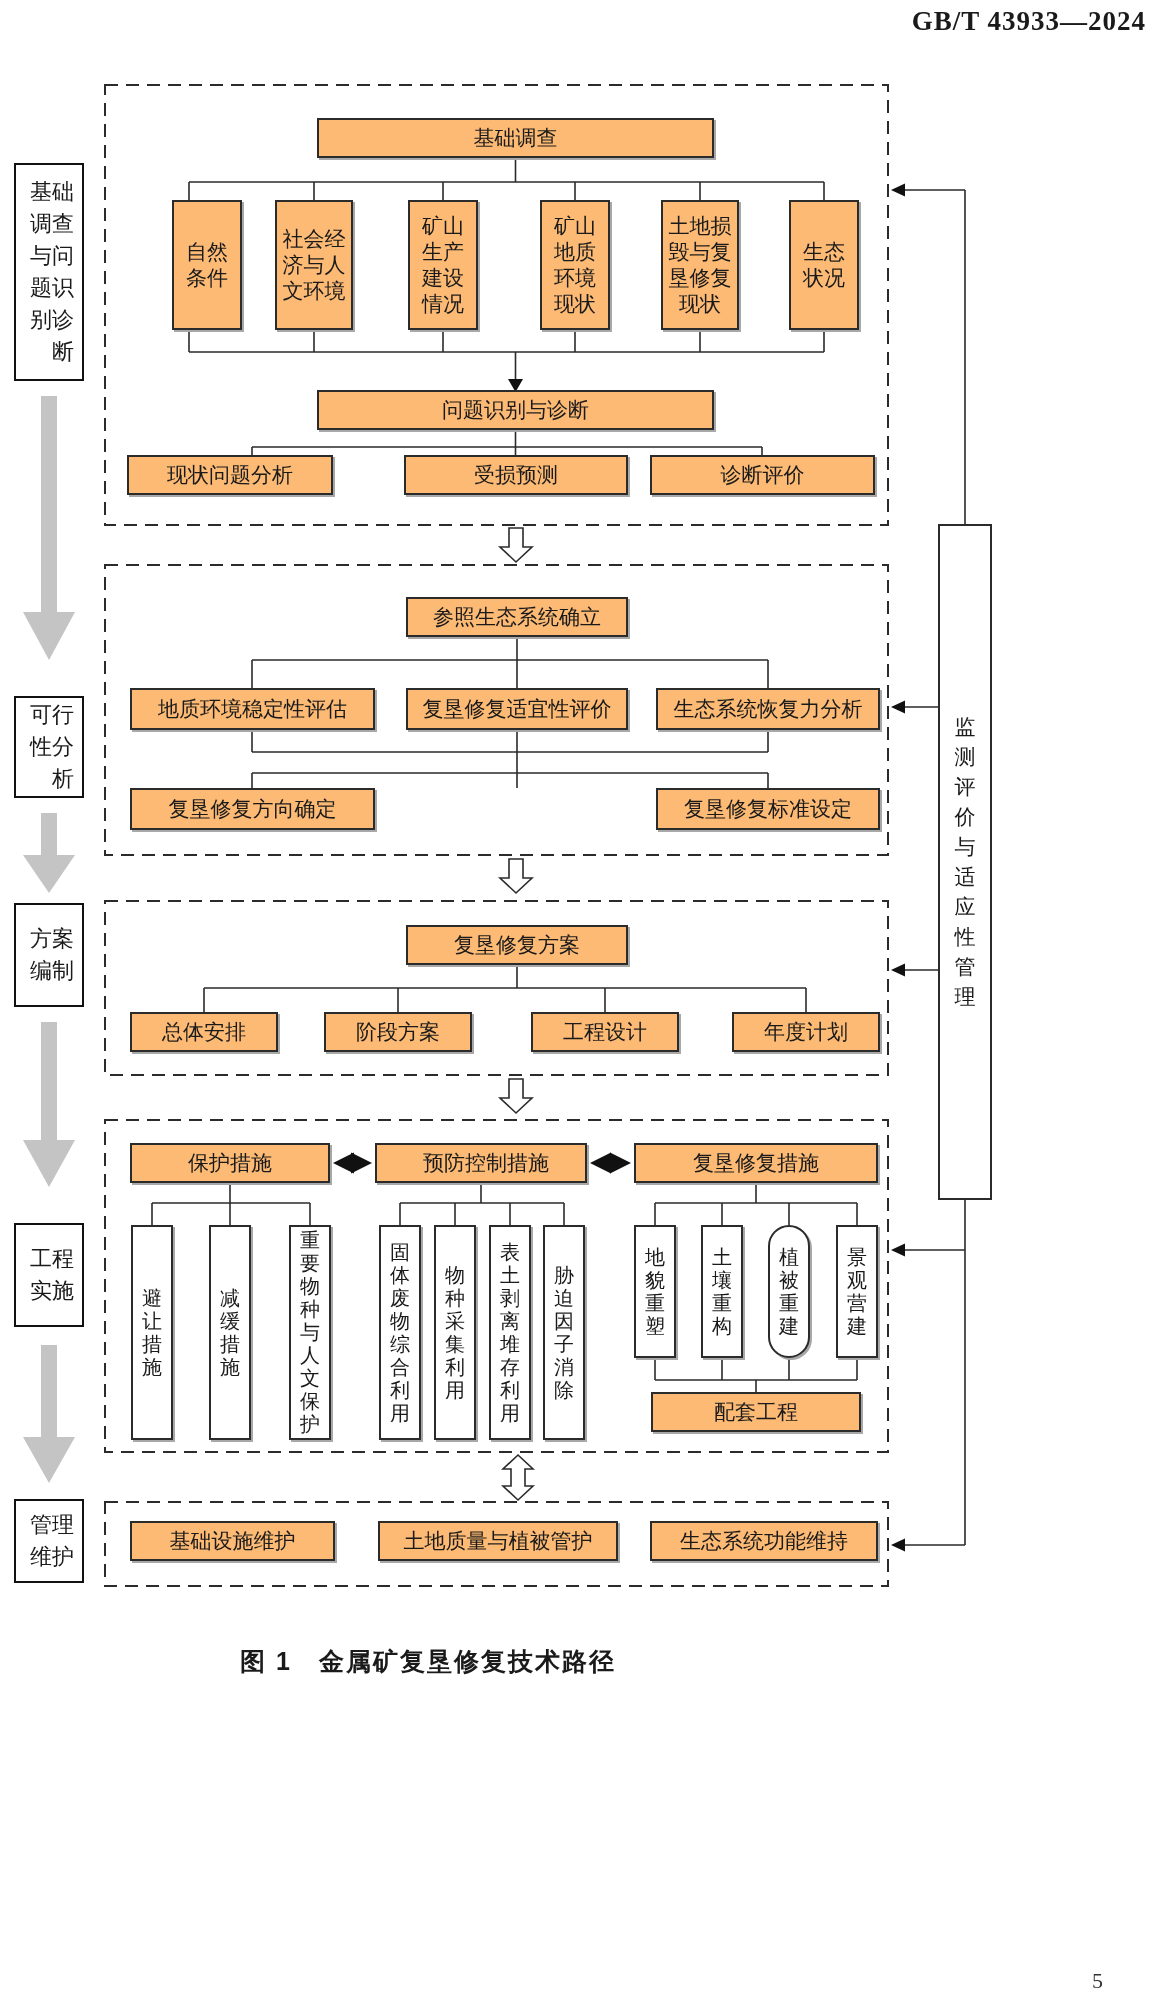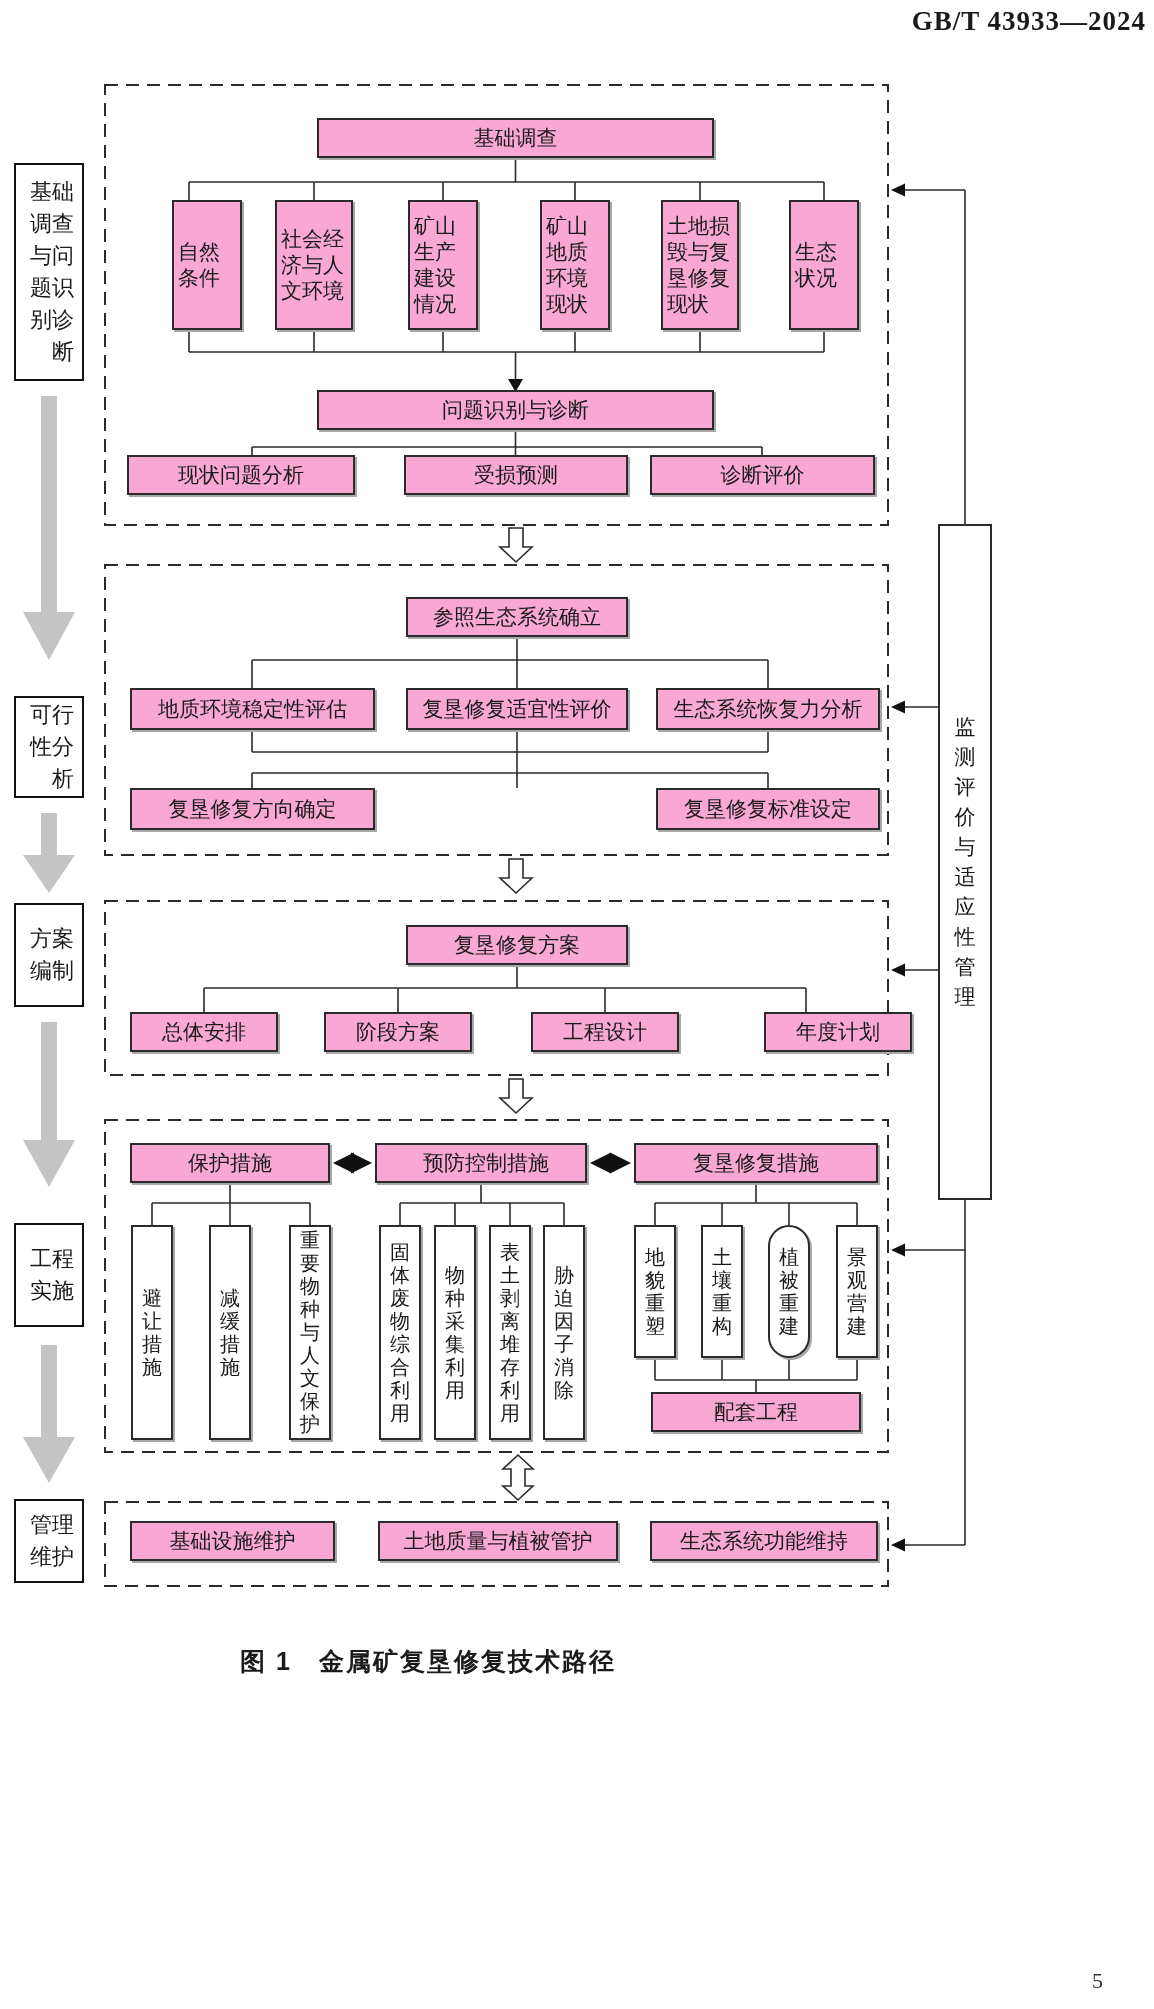--- a/index.html
+++ b/index.html
@@ -1,20 +1,20 @@
 <!DOCTYPE html>
 <html><head>
 <meta charset="utf-8">
 <style>
   html,body{margin:0;padding:0;background:#fff;}
   #canvas{position:relative;width:1154px;height:2009px;background:#fff;
           font-family:"Liberation Serif", serif;color:#1a1a1a;overflow:hidden;}
   #wires{position:absolute;left:0;top:0;}
-  .box{position:absolute;box-sizing:border-box;border:2px solid #2b2b2b;background:#f9a8d4;
-       display:flex;align-items:center;justify-content:center;text-align:left;
+  .box{position:absolute;box-sizing:border-box;border:2px solid #2b2b2b;background:#fdba74;
+       display:flex;align-items:center;justify-content:center;text-align:center;
        font-size:21px;line-height:26px;box-shadow:2px 2px 0 #a8a8a8;}
   .multi{word-break:break-all;padding:0 4px;}
   .vbox{position:absolute;box-sizing:border-box;border:2px solid #2b2b2b;background:#fff;
         display:flex;align-items:center;justify-content:center;text-align:center;
         font-size:20px;line-height:23px;word-break:break-all;padding:0 8px;
         box-shadow:2px 2px 0 #a8a8a8;}
   .phase{position:absolute;box-sizing:border-box;border:2.5px solid #111;background:#fff;
          display:flex;align-items:center;justify-content:center;text-align:right;
          font-size:22px;line-height:32px;word-break:break-all;padding:0 8px;}
   .monitor{position:absolute;box-sizing:border-box;border:2px solid #2b2b2b;background:#fff;
@@ -104,36 +104,36 @@
   <div class="monitor" style="left:938px;top:524px;width:54px;height:676px;">监测评价与适应性管理</div>
 
   <div class="box" style="left:317px;top:118px;width:397px;height:40px;">基础调查</div>
   <div class="box multi" style="left:172px;top:200px;width:70px;height:130px;">自然条件</div>
   <div class="box multi" style="left:275px;top:200px;width:78px;height:130px;">社会经济与人文环境</div>
   <div class="box multi" style="left:408px;top:200px;width:70px;height:130px;">矿山生产建设情况</div>
   <div class="box multi" style="left:540px;top:200px;width:70px;height:130px;">矿山地质环境现状</div>
   <div class="box multi" style="left:661px;top:200px;width:78px;height:130px;">土地损毁与复垦修复现状</div>
   <div class="box multi" style="left:789px;top:200px;width:70px;height:130px;">生态状况</div>
   <div class="box" style="left:317px;top:390px;width:397px;height:40px;">问题识别与诊断</div>
-  <div class="box" style="left:127px;top:455px;width:228px;height:40px;">现状问题分析</div>
+  <div class="box" style="left:127px;top:455px;width:206px;height:40px;">现状问题分析</div>
   <div class="box" style="left:404px;top:455px;width:224px;height:40px;">受损预测</div>
   <div class="box" style="left:650px;top:455px;width:225px;height:40px;">诊断评价</div>
 
   <div class="box" style="left:406px;top:597px;width:222px;height:40px;">参照生态系统确立</div>
   <div class="box" style="left:130px;top:688px;width:245px;height:42px;">地质环境稳定性评估</div>
   <div class="box" style="left:406px;top:688px;width:222px;height:42px;">复垦修复适宜性评价</div>
   <div class="box" style="left:656px;top:688px;width:224px;height:42px;">生态系统恢复力分析</div>
   <div class="box" style="left:130px;top:788px;width:245px;height:42px;">复垦修复方向确定</div>
   <div class="box" style="left:656px;top:788px;width:224px;height:42px;">复垦修复标准设定</div>
 
   <div class="box" style="left:406px;top:925px;width:222px;height:40px;">复垦修复方案</div>
   <div class="box" style="left:130px;top:1012px;width:148px;height:40px;">总体安排</div>
   <div class="box" style="left:324px;top:1012px;width:148px;height:40px;">阶段方案</div>
   <div class="box" style="left:531px;top:1012px;width:148px;height:40px;">工程设计</div>
-  <div class="box" style="left:764px;top:1012px;width:148px;height:40px;">年度计划</div>
+  <div class="box" style="left:732px;top:1012px;width:148px;height:40px;">年度计划</div>
 
   <div class="box" style="left:130px;top:1143px;width:200px;height:40px;">保护措施</div>
   <div class="box" style="left:375px;top:1143px;width:212px;height:40px;padding-left:10px;">预防控制措施</div>
   <div class="box" style="left:634px;top:1143px;width:244px;height:40px;">复垦修复措施</div>
 
   <div class="vbox" style="left:131px;top:1225px;width:42px;height:215px;">避让措施</div>
   <div class="vbox" style="left:209px;top:1225px;width:42px;height:215px;">减缓措施</div>
   <div class="vbox" style="left:289px;top:1225px;width:42px;height:215px;">重要物种与人文保护</div>
 
   <div class="vbox" style="left:379px;top:1225px;width:42px;height:215px;">固体废物综合利用</div>

